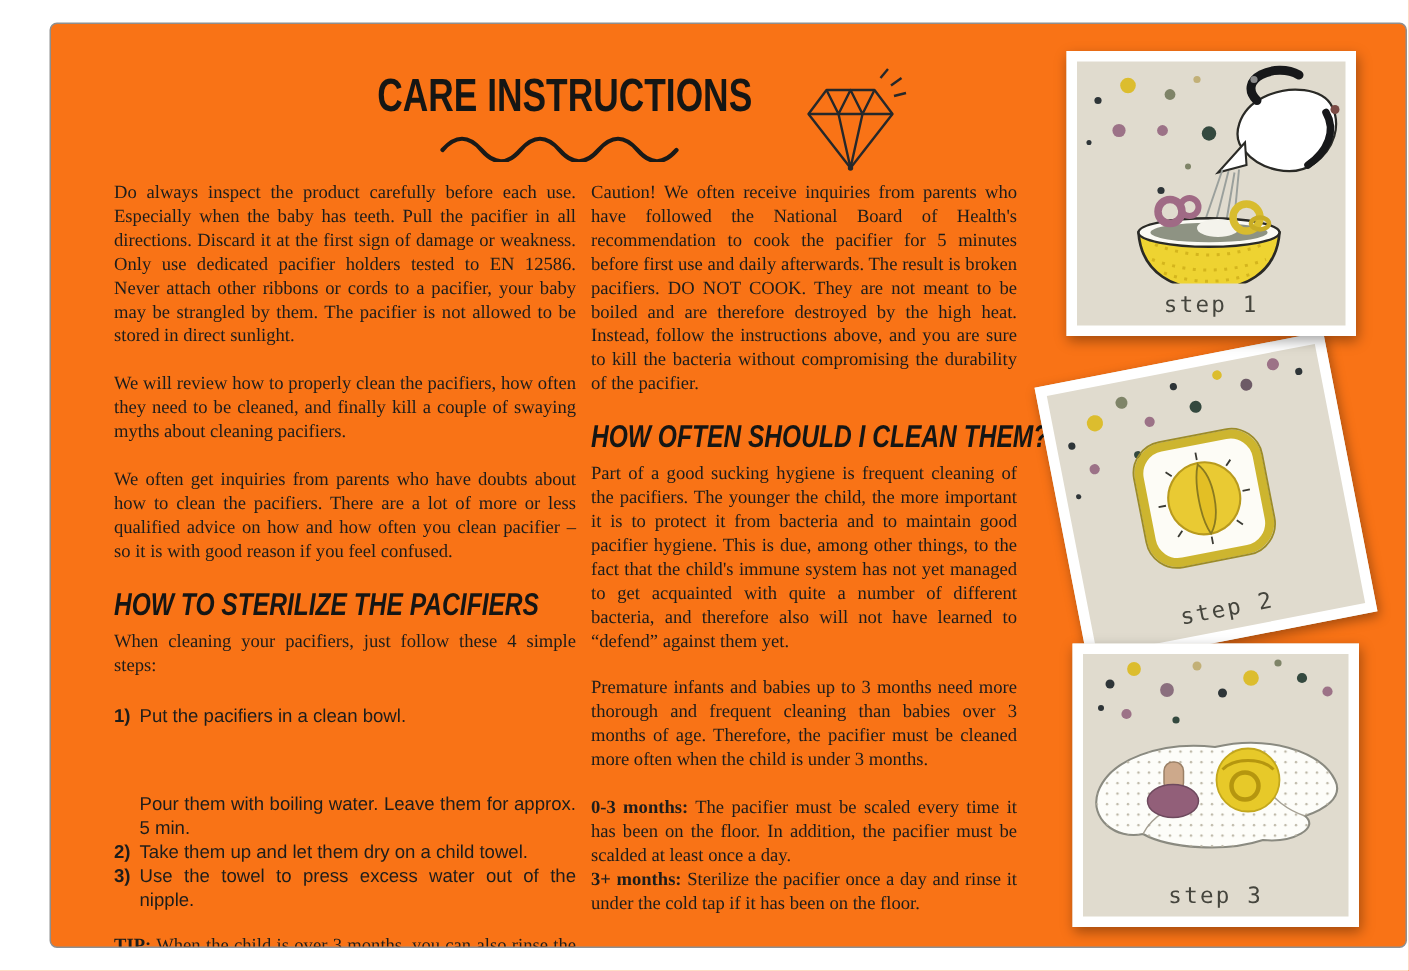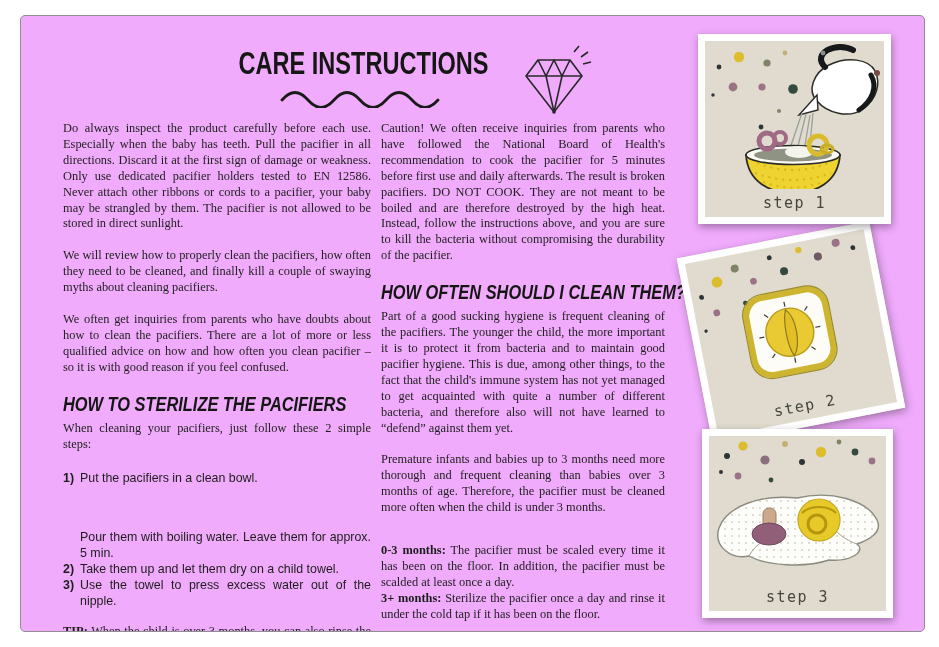--- a/index.html
+++ b/index.html
@@ -1,18 +1,18 @@
 <!DOCTYPE html>
 <html><head>
 <meta charset="utf-8">
 <style>
   html,body{margin:0;padding:0;background:#ffffff;width:939px;height:647px;
     font-family:"Liberation Sans",sans-serif;color:#1d1d1b;}
-  .page{position:absolute;left:20px;top:15px;width:903px;height:615px;
-    background:#f0abfc;border:1px solid #8f8f8f;border-radius:5px;overflow:hidden;}
+  .page{position:absolute;left:33px;top:15px;width:903px;height:615px;
+    background:#f97316;border:1px solid #8f8f8f;border-radius:5px;overflow:hidden;}
   
   .header{position:absolute;left:42px;top:30px;width:600px;text-align:center;}
   .title-condensed{display:inline-block;font-weight:bold;font-size:31px;letter-spacing:0px;
     transform:scaleX(0.76);transform-origin:50% 50%;white-space:nowrap;color:#161614;}
   .wave{display:block;margin:4px auto 0 auto;}
   .diamond{position:absolute;left:487px;top:26px;}
   
   .col{position:absolute;top:105px;font-size:12.4px;line-height:15.9px;text-align:justify;}
   .col-left{left:42px;width:308px;}
   .col-right{left:360px;width:284px;}
@@ -60,21 +60,21 @@
       <path d="M75,22 L83,20"></path>
     </g>
     <circle cx="46" cy="70" r="1.8" fill="#26282a"></circle>
   </svg>
 
   <section class="col col-left">
     <p>Do always inspect the product carefully before each use. Especially when the baby has teeth. Pull the pacifier in all directions. Discard it at the first sign of damage or weakness. Only use dedicated pacifier holders tested to EN 12586. Never attach other ribbons or cords to a pacifier, your baby may be strangled by them. The pacifier is not allowed to be stored in direct sunlight.</p>
     <p>We will review how to properly clean the pacifiers, how often they need to be cleaned, and finally kill a couple of swaying myths about cleaning pacifiers.</p>
     <p>We often get inquiries from parents who have doubts about how to clean the pacifiers. There are a lot of more or less qualified advice on how and how often you clean pacifier – so it is with good reason if you feel confused.</p>
     <h2><span class="h2-condensed">HOW TO STERILIZE THE PACIFIERS</span></h2>
-    <p class="intro">When cleaning your pacifiers, just follow these 2 simple steps:</p>
+    <p class="intro">When cleaning your pacifiers, just follow these 4 simple steps:</p>
     <div class="steps">
       <div class="step-row">
         <span class="step-num">1)</span>
         <span>Put the pacifiers in a clean bowl.</span>
       </div>
       <div class="step-sub">Pour them with boiling water. Leave them for approx. 5 min.</div>
       <div class="step-row">
         <span class="step-num">2)</span>
         <span>Take them up and let them dry on a child towel.</span>
       </div>
@@ -84,21 +84,21 @@
       </div>
     </div>
     <p><span class="b">TIP:</span> <span>When the child is over 3 months, you can also rinse the pacifier by placing them in a sieve and pouring them with boiling water. This method is faster and avoids water collecting inside the nipple.</span></p>
   </section>
 
   <section class="col col-right">
     <p>Caution! We often receive inquiries from parents who have followed the National Board of Health's recommendation to cook the pacifier for 5 minutes before first use and daily afterwards. The result is broken pacifiers. DO NOT COOK. They are not meant to be boiled and are therefore destroyed by the high heat. Instead, follow the instructions above, and you are sure to kill the bacteria without compromising the durability of the pacifier.</p>
     <h2><span class="h2-condensed">HOW OFTEN SHOULD I CLEAN THEM?</span></h2>
     <p>Part of a good sucking hygiene is frequent cleaning of the pacifiers. The younger the child, the more important it is to protect it from bacteria and to maintain good pacifier hygiene. This is due, among other things, to the fact that the child's immune system has not yet managed to get acquainted with quite a number of different bacteria, and therefore also will not have learned to “defend” against them yet.</p>
     <p class="tight">Premature infants and babies up to 3 months need more thorough and frequent cleaning than babies over 3 months of age. Therefore, the pacifier must be cleaned more often when the child is under 3 months.</p>
-    <p class="tight" style="margin-top:27px"><span class="b">0-3 months:</span> <span>The pacifier must be scaled every time it has been on the floor. In addition, the pacifier must be scalded at least once a day.</span></p>
+    <p class="tight" style="margin-top:16px"><span class="b">0-3 months:</span> <span>The pacifier must be scaled every time it has been on the floor. In addition, the pacifier must be scalded at least once a day.</span></p>
     <p class="tight"><span class="b">3+ months:</span> <span>Sterilize the pacifier once a day and rinse it under the cold tap if it has been on the floor.</span></p>
   </section>
 
   <div class="card card1">
     <svg width="179" height="148" viewBox="0 0 179 148">
 
       <g>
         <circle cx="14" cy="26" r="2.4" fill="#2e3538"></circle>
         <circle cx="34" cy="16" r="5.2" fill="#dcbd2e"></circle>
         <circle cx="62" cy="22" r="3.6" fill="#7f8468"></circle>

